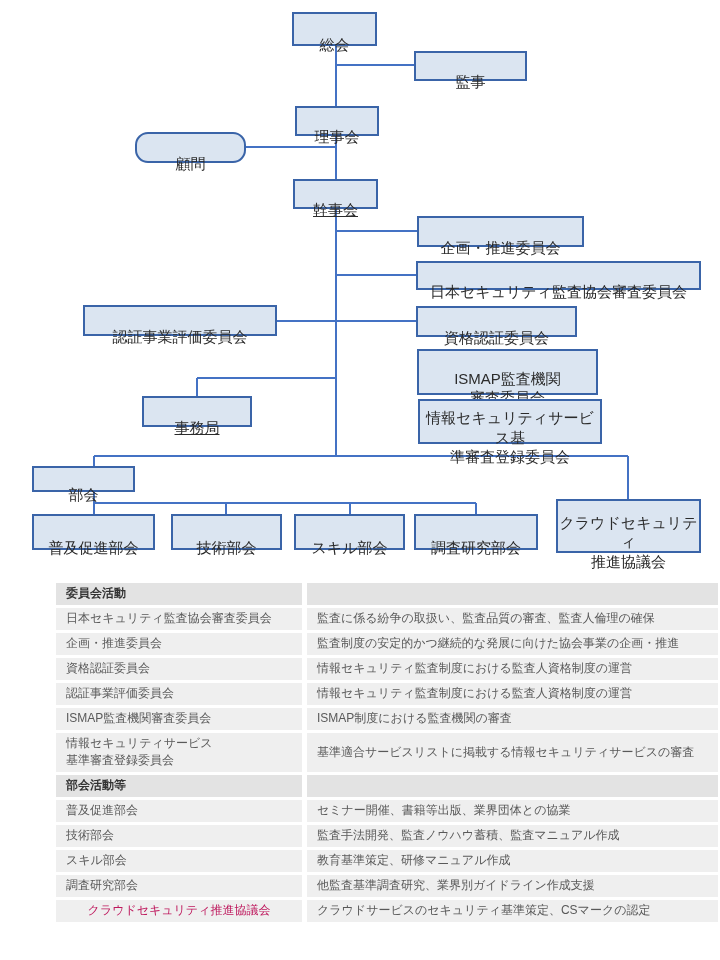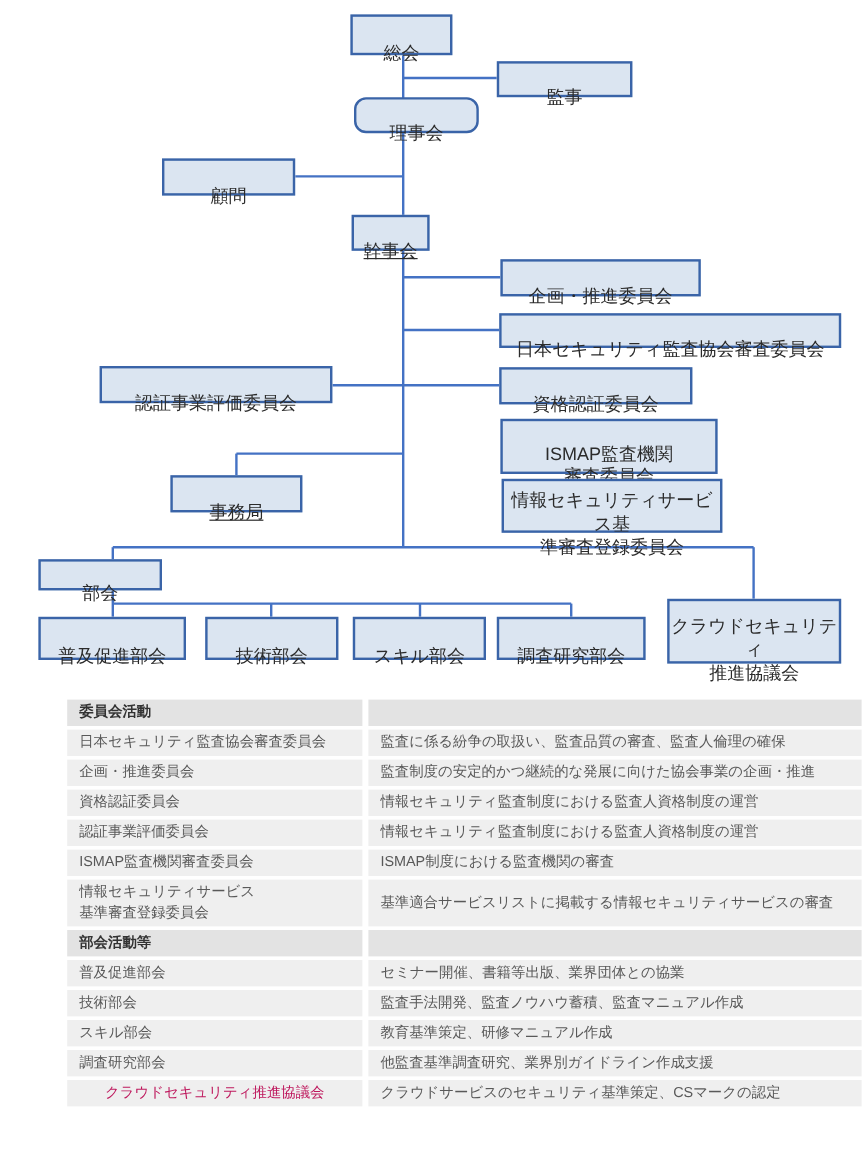--- a/index.html
+++ b/index.html
@@ -60,27 +60,27 @@
       <line x1="350" y1="503" x2="350" y2="514"></line>
       <line x1="476" y1="503" x2="476" y2="514"></line>
     </svg>
   <div id="org-chart">
       <div class="node" style="left: 292px; top: 12px; width: 85px; height: 34px;">
         <span>総会</span>
       </div>
       <div class="node" style="left: 414px; top: 51px; width: 113px; height: 30px;">
         <span>監事</span>
       </div>
-      <div class="node" style="left: 295px; top: 81px; width: 104px; height: 30px; border-radius: 10px;">
+      <div class="node" style="left: 295px; top: 106px; width: 84px; height: 30px;">
         <span>理事会</span>
       </div>
-      <div class="node" style="left: 135px; top: 132px; width: 111px; height: 31px;">
+      <div class="node" style="left: 135px; top: 132px; width: 111px; height: 31px; border-radius: 13px;">
         <span>顧問</span>
       </div>
-      <div class="node" style="left: 293px; top: 179px; width: 65px; height: 30px; text-decoration: underline;">
+      <div class="node" style="left: 293px; top: 179px; width: 85px; height: 30px; text-decoration: underline;">
         <span>幹事会</span>
       </div>
       <div class="node" style="left: 417px; top: 216px; width: 167px; height: 31px;">
         <span>企画・推進委員会</span>
       </div>
       <div class="node" style="left: 416px; top: 261px; width: 285px; height: 29px;">
         <span>日本セキュリティ監査協会審査委員会</span>
       </div>
       <div class="node" style="left: 83px; top: 305px; width: 194px; height: 31px;">
         <span>認証事業評価委員会</span>

